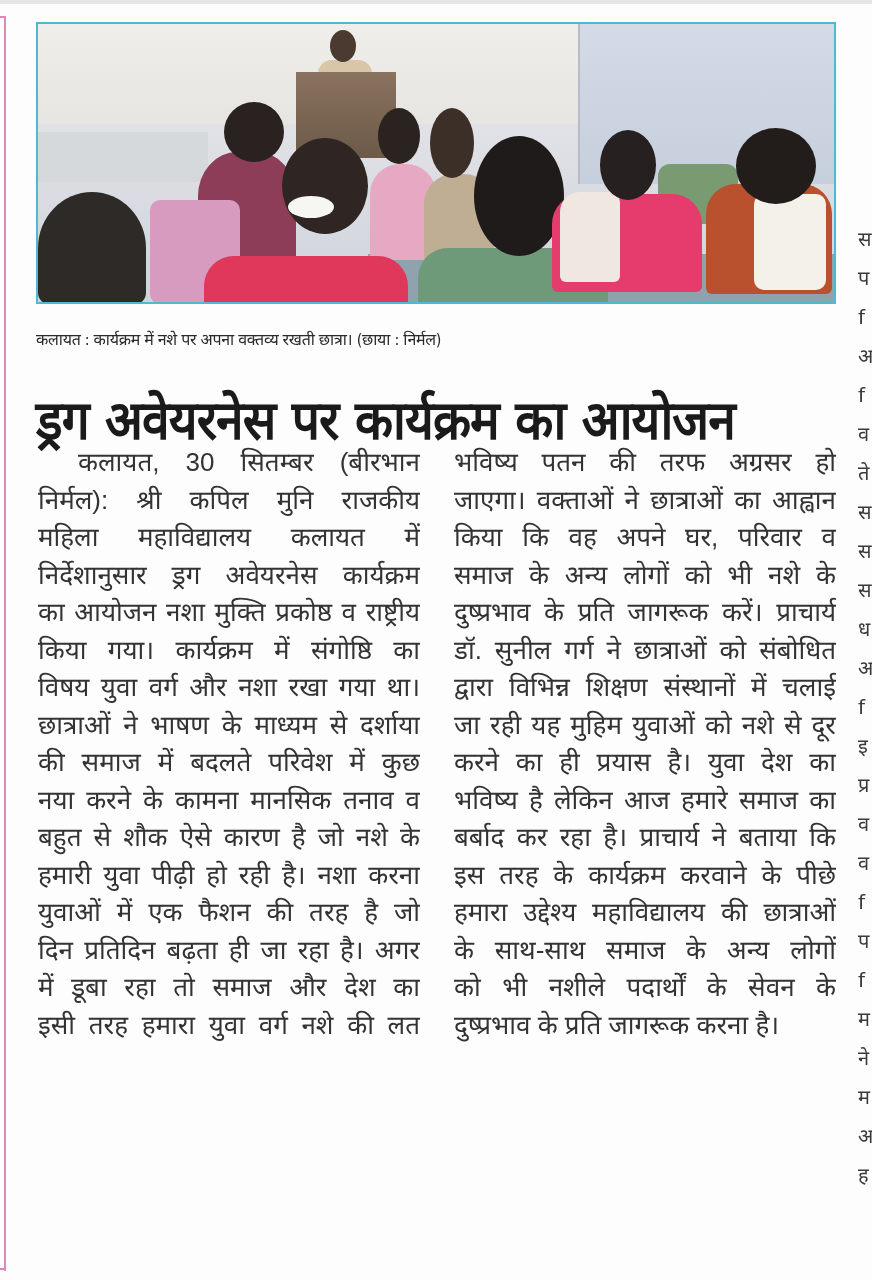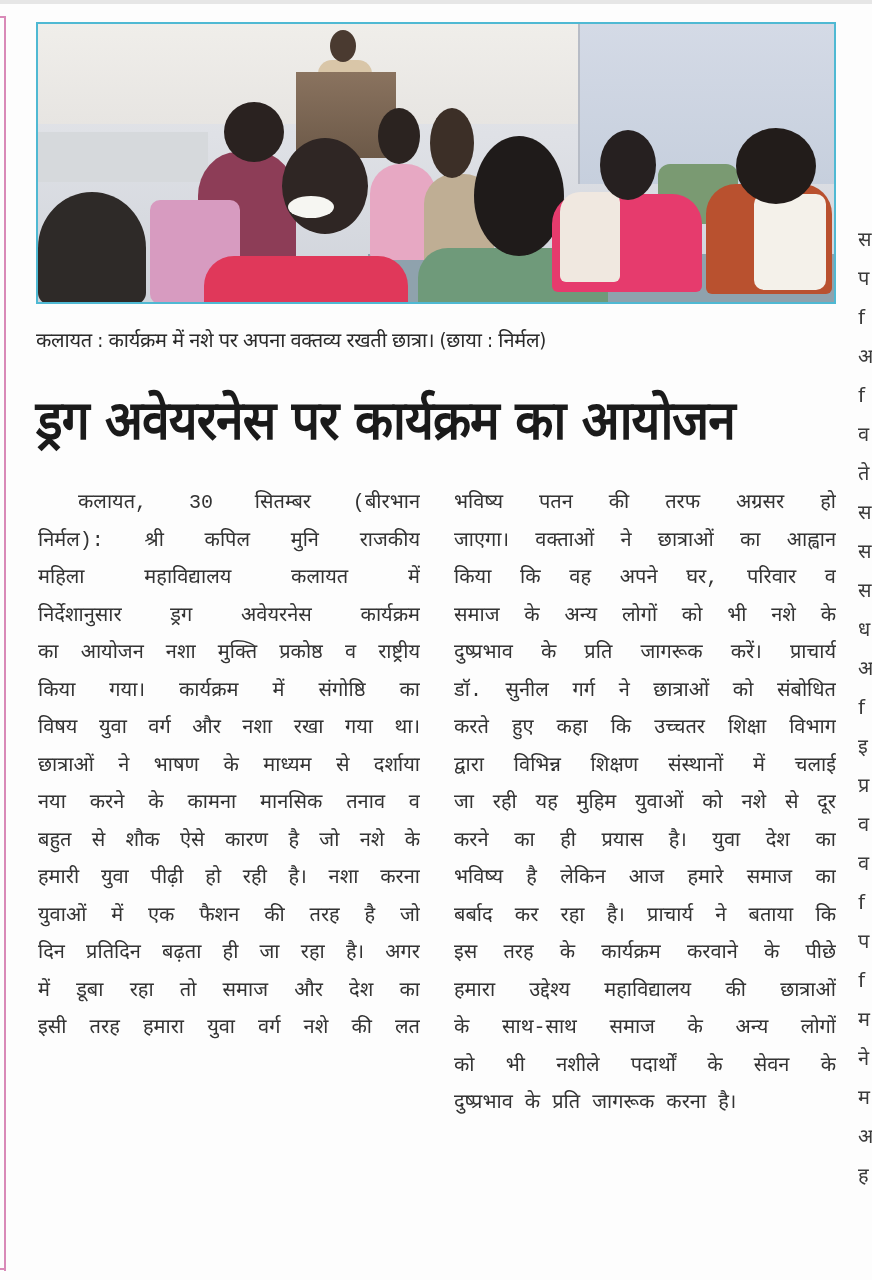--- a/index.html
+++ b/index.html
@@ -46,35 +46,35 @@
   .g8h { left: 562px; top: 106px; width: 56px; height: 70px; background: #262020; border-radius: 50%; }
   .bag { left: 620px; top: 140px; width: 80px; height: 60px; background: #7a9a72; border-radius: 12px; }
   .g9b { left: 668px; top: 160px; width: 126px; height: 110px; background: #b9512f; border-radius: 30px 30px 6px 6px; }
   .g9s { left: 716px; top: 170px; width: 72px; height: 96px; background: #f4f1ea; border-radius: 10px; }
   .g9h { left: 698px; top: 104px; width: 80px; height: 76px; background: #221c1a; border-radius: 50%; }
 
   
   .caption {
     position: absolute; left: 36px; top: 320px; width: 800px; height: 40px;
     font-family: "DejaVu Sans Condensed", "DejaVu Sans", sans-serif;
-    font-size: 20px; line-height: 40px; color: #2a2a2a; white-space: nowrap;
+    font-size: 16px; line-height: 40px; color: #2a2a2a; white-space: nowrap;
     letter-spacing: -0.3px; text-align: justify;
   }
   .headline {
     position: absolute; left: 36px; top: 378px; width: 800px; height: 86px;
     font-family: "DejaVu Sans", sans-serif; font-weight: bold;
     font-size: 54px; line-height: 86px; color: #1a1a1a; white-space: nowrap;
     transform: scaleX(0.92); transform-origin: left center;
     letter-spacing: -1px;
   }
 
   
   .col {
-    position: absolute; top: 484px; width: 382px;
-    font-family: Liberation Mono, monospace; font-size: 20px; line-height: 37.5px;
+    position: absolute; top: 444px; width: 382px;
+    font-family: Liberation Sans, sans-serif; font-size: 26px; line-height: 37.5px;
     color: #333;
   }
   .col-left { left: 38px; }
   .col-right { left: 454px; }
   .line { display: block; height: 37.5px; white-space: nowrap; text-align: justify; text-align-last: justify; overflow: hidden; }
   .line.last { text-align-last: left; }
   .line.indent { padding-left: 40px; }
 
   
   .edge-strip { position: absolute; left: 858px; top: 220px; width: 14px; height: 1020px; overflow: hidden; }
@@ -123,37 +123,37 @@
 
 <div class="col col-left">
   <span class="line indent">कलायत, 30 सितम्बर (बीरभान</span>
   <span class="line">निर्मल): श्री कपिल मुनि राजकीय</span>
   <span class="line">महिला महाविद्यालय कलायत में</span>
   <span class="line">निर्देशानुसार ड्रग अवेयरनेस कार्यक्रम</span>
   <span class="line">का आयोजन नशा मुक्ति प्रकोष्ठ व राष्ट्रीय</span>
   <span class="line">किया गया। कार्यक्रम में संगोष्ठि का</span>
   <span class="line">विषय युवा वर्ग और नशा रखा गया था।</span>
   <span class="line">छात्राओं ने भाषण के माध्यम से दर्शाया</span>
+  <span class="line">की समाज में बदलते परिवेश में कुछ</span>
   <span class="line">नया करने के कामना मानसिक तनाव व</span>
   <span class="line">बहुत से शौक ऐसे कारण है जो नशे के</span>
   <span class="line">हमारी युवा पीढ़ी हो रही है। नशा करना</span>
   <span class="line">युवाओं में एक फैशन की तरह है जो</span>
   <span class="line">दिन प्रतिदिन बढ़ता ही जा रहा है। अगर</span>
   <span class="line">में डूबा रहा तो समाज और देश का</span>
   <span class="line">इसी तरह हमारा युवा वर्ग नशे की लत</span>
 </div>
 
 <div class="col col-right">
   <span class="line">भविष्य पतन की तरफ अग्रसर हो</span>
   <span class="line">जाएगा। वक्ताओं ने छात्राओं का आह्वान</span>
   <span class="line">किया कि वह अपने घर, परिवार व</span>
   <span class="line">समाज के अन्य लोगों को भी नशे के</span>
   <span class="line">दुष्प्रभाव के प्रति जागरूक करें। प्राचार्य</span>
   <span class="line">डॉ. सुनील गर्ग ने छात्राओं को संबोधित</span>
-  <span class="line">करते हुए कहा कि उच्चतर शिक्षा विभाग</span>
   <span class="line">द्वारा विभिन्न शिक्षण संस्थानों में चलाई</span>
   <span class="line">जा रही यह मुहिम युवाओं को नशे से दूर</span>
   <span class="line">करने का ही प्रयास है। युवा देश का</span>
   <span class="line">भविष्य है लेकिन आज हमारे समाज का</span>
   <span class="line">बर्बाद कर रहा है। प्राचार्य ने बताया कि</span>
   <span class="line">इस तरह के कार्यक्रम करवाने के पीछे</span>
   <span class="line">हमारा उद्देश्य महाविद्यालय की छात्राओं</span>
   <span class="line">के साथ-साथ समाज के अन्य लोगों</span>
   <span class="line">को भी नशीले पदार्थों के सेवन के</span>
   <span class="line last">दुष्प्रभाव के प्रति जागरूक करना है।</span>

